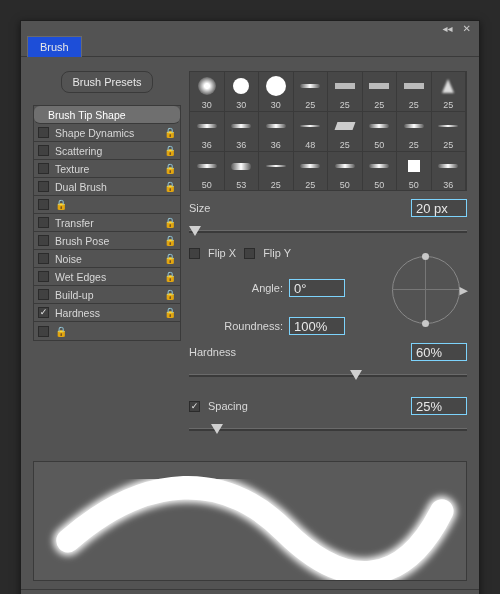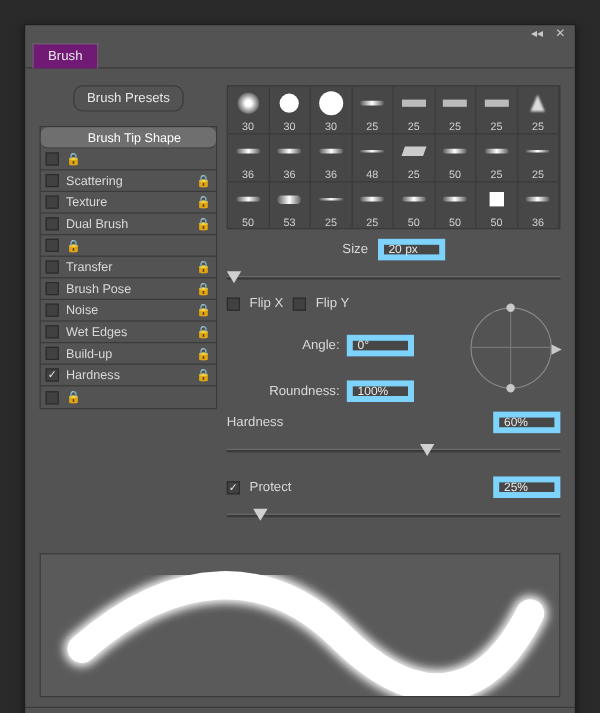--- a/index.html
+++ b/index.html
@@ -5,42 +5,42 @@
   * { box-sizing: border-box; margin: 0; padding: 0; font-family: Tahoma, Arial, sans-serif; }
   body { background: #2a2a2a; display: flex; justify-content: center; align-items: flex-start; padding: 20px 0; }
   .panel {
     width: 460px; background: #535353; border: 1px solid #1e1e1e; box-shadow: 0 2px 8px rgba(0,0,0,.5);
     color: #d8d8d8; font-size: 11px; position: relative;
   }
   .panel-topbar { height: 14px; display:flex; justify-content:flex-end; align-items:center; gap:10px; padding-right:8px; }
   .panel-topbar .icon { color:#c8c8c8; font-size:10px; }
   .tab-strip { height: 22px; display:flex; align-items:flex-end; padding-left:6px; border-bottom:1px solid #3a3a3a; }
   .tab {
-    background:#701a75; padding:4px 12px; border:1px solid #6a6a6a; border-bottom:none;
+    background:#1d4ed8; padding:4px 12px; border:1px solid #6a6a6a; border-bottom:none;
     border-radius:0; font-size:11px; color:#e8e8e8; position:relative; top:1px;
   }
   .body { display:flex; padding:14px 12px 10px 12px; gap:8px; }
   .left { width:148px; display:flex; flex-direction:column; gap:6px; }
   .presets-btn {
     background:#535353; border:1px solid #3a3a3a; border-radius:8px; padding:4px 10px; color:#e8e8e8;
     width:fit-content; margin:0 auto 6px auto;
   }
   .opt-list { border:1px solid #3a3a3a; }
   .opt {
     display:flex; align-items:center; height:18px; padding:0 4px 0 4px; gap:6px;
     border-bottom:1px solid #3a3a3a;
   }
   .opt:last-child { border-bottom:none; }
   .opt .cb { width:11px; height:11px; border:1px solid #2b2b2b; background:#414141; display:flex; align-items:center; justify-content:center; }
   .opt .cb.checked::after { content:"✓"; color:#e8e8e8; font-size:9px; line-height:1; }
   .opt .lbl { flex:1; color:#d8d8d8; font-size:10.5px; }
   .opt.selected { background:#6f6f6f; border-radius:6px; }
   .opt.selected .lbl { color:#fff; }
   .opt .lock { width:12px; color:#c8c8c8; font-size:10px; text-align:center; }
-  .opt.header { padding-left:14px;text-align:center; }
+  .opt.header { padding-left:14px; }
 
   .right { flex:1; display:flex; flex-direction:column; gap:8px; }
   .thumb-grid {
     display:grid; grid-template-columns: repeat(8, 1fr); gap:0;
     border:1px solid #3a3a3a; background:#474747;
     max-height: 120px; overflow:hidden;
   }
   .thumb {
     height:40px; display:flex; flex-direction:column; align-items:center; justify-content:flex-start;
     border-right:1px solid #3a3a3a; border-bottom:1px solid #3a3a3a; position:relative;
@@ -54,22 +54,22 @@
   .line-b.thin { height:2px; }
   .line-b.fat { height:7px; border-radius:4px;}
   .dash-b { width:20px; height:6px; background:#bbb; }
   .sq-b { width:12px; height:12px; background:#fff; }
   .angled { width:18px; height:8px; background:#ccc; transform:skewX(-20deg); }
   .flame { width:0; height:0; border-left:6px solid transparent; border-right:6px solid transparent; border-bottom:14px solid #ddd; filter:blur(1px);}
 
   .ctrl-row { display:flex; align-items:center; gap:8px; }
   .ctrl-row .label { font-size:11px; color:#d8d8d8; }
   .val-box {
-    width:56px; height:18px; background:#474747; border:5px solid #7dd3fc; color:#e8e8e8;
-    font-size:10px; padding:1px 4px; display:flex; align-items:center;
+    width:56px; height:18px; background:#474747; border:1px solid #7dd3fc; color:#e8e8e8;
+    font-size:13px; padding:1px 4px; display:flex; align-items:center;
   }
   .slider {
     position:relative; height:14px; background:transparent;
   }
   .slider .track { position:absolute; top:6px; left:0; right:0; height:2px; background:#3a3a3a; }
   .slider .track::before { content:""; position:absolute; top:-1px; left:0; right:0; height:1px; background:#6a6a6a; }
   .slider .knob {
     position:absolute; top:1px; width:0; height:0;
     border-left:6px solid transparent; border-right:6px solid transparent; border-top:10px solid #d0d0d0;
     transform:translateX(-6px);
@@ -120,20 +120,21 @@
 
   <div class="body">
     <div class="left">
       <div class="presets-btn">Brush Presets</div>
       <div class="opt-list" id="opt-list">
           <div class="opt header selected">
             <span class="lbl">Brush Tip Shape</span>
           </div>
           <div class="opt">
             <span class="cb"></span>
+            <span class="lbl">Shape Dynamics</span>
             <span class="lock">🔒</span>
           </div>
           <div class="opt">
             <span class="cb"></span>
             <span class="lbl">Scattering</span>
             <span class="lock">🔒</span>
           </div>
           <div class="opt">
             <span class="cb"></span>
             <span class="lbl">Texture</span>
@@ -327,21 +328,21 @@
             <div class="num">50</div>
           </div>
           <div class="thumb">
             <div class="glyph">
               <div class="line-b"></div>
             </div>
             <div class="num">36</div>
           </div>
         </div>
 
-      <div class="ctrl-row" style="justify-content:center;">
+      <div class="ctrl-row" style="justify-content:space-between;">
         <span class="label">Size</span>
         <span class="val-box">20 px</span>
       </div>
       <div class="slider">
         <div class="track"></div>
           <div class="knob" id="size-knob" style="left: 2%;"></div>
       </div>
 
       <div class="angle-sect">
         <div class="angle-left">
@@ -375,21 +376,21 @@
         <span class="val-box">60%</span>
       </div>
       <div class="slider">
         <div class="track"></div>
           <div class="knob" id="hard-knob" style="left: 60%;"></div>
       </div>
 
       <div class="ctrl-row" style="justify-content:space-between; margin-top:6px;">
         <span class="ctrl-row">
           <span class="mini-cb checked"></span>
-          <span class="label">Protect</span>
+          <span class="label">Spacing</span>
         </span>
         <span class="val-box">25%</span>
       </div>
       <div class="slider">
         <div class="track"></div>
           <div class="knob" id="space-knob" style="left: 10%;"></div>
       </div>
 
     </div>
   </div>

